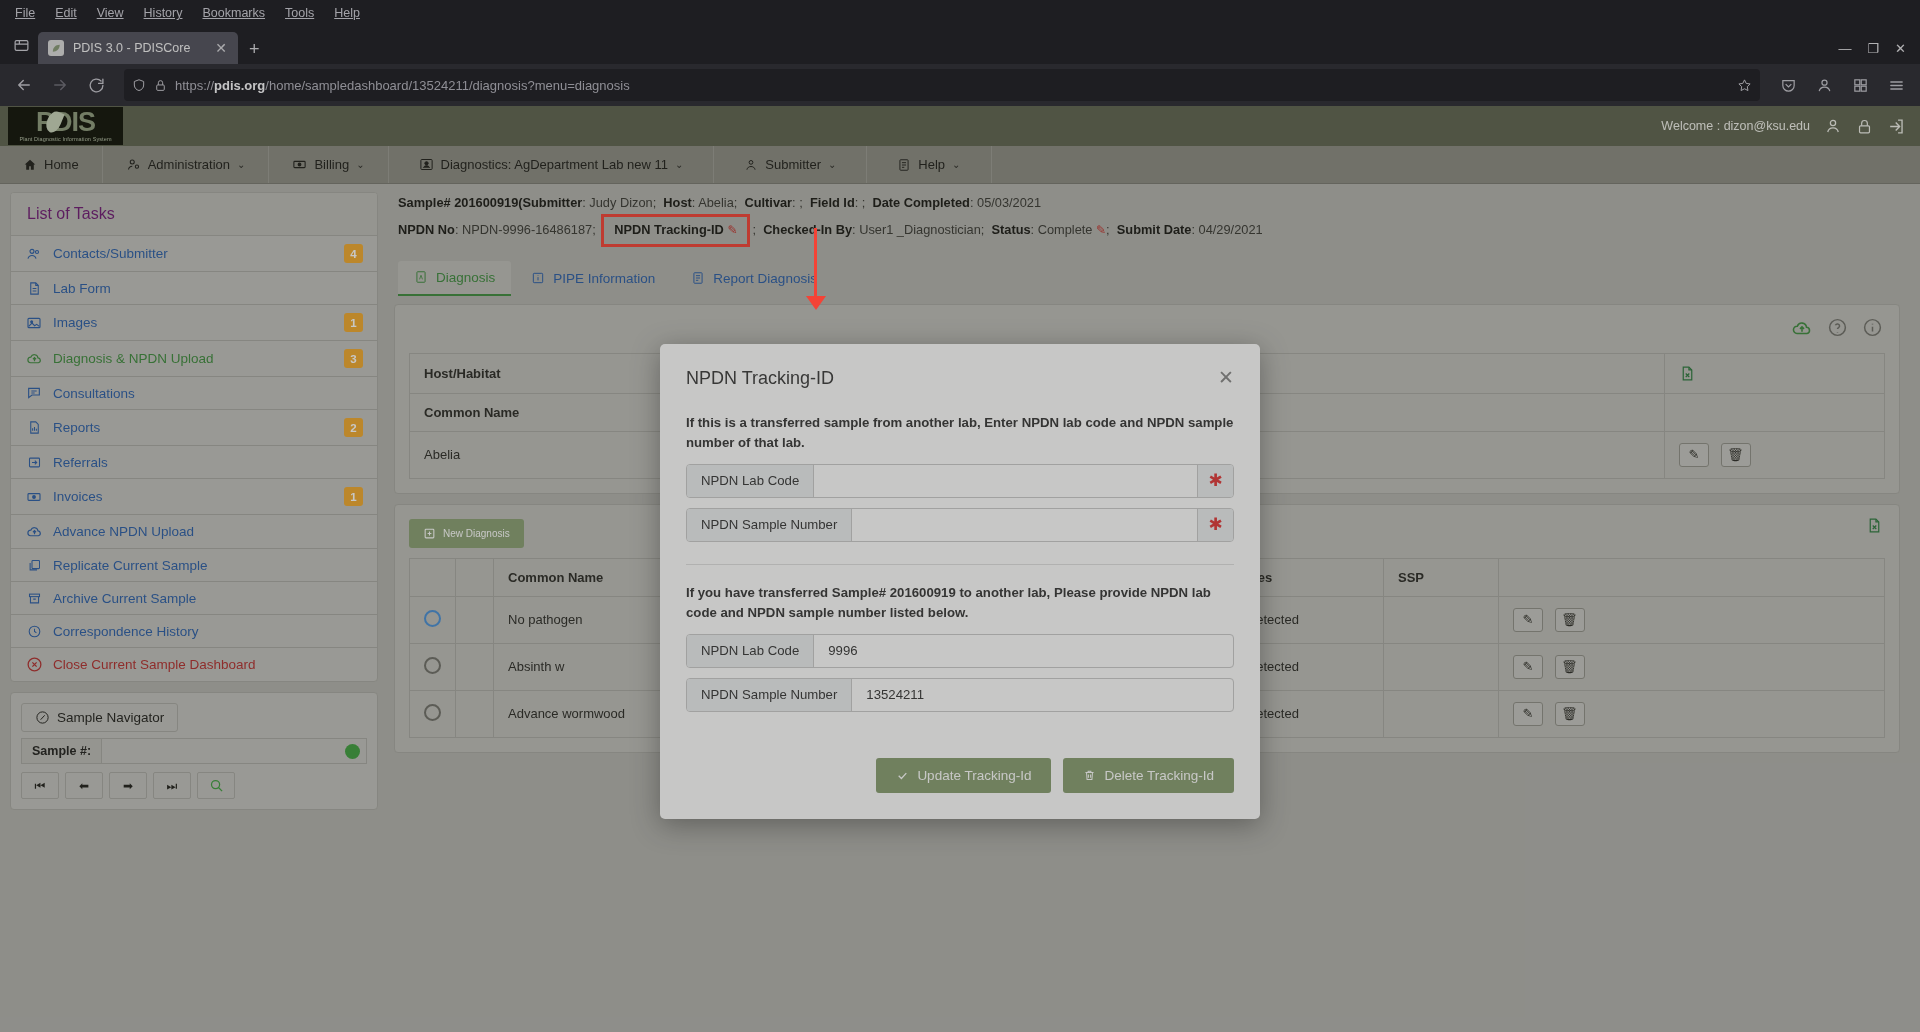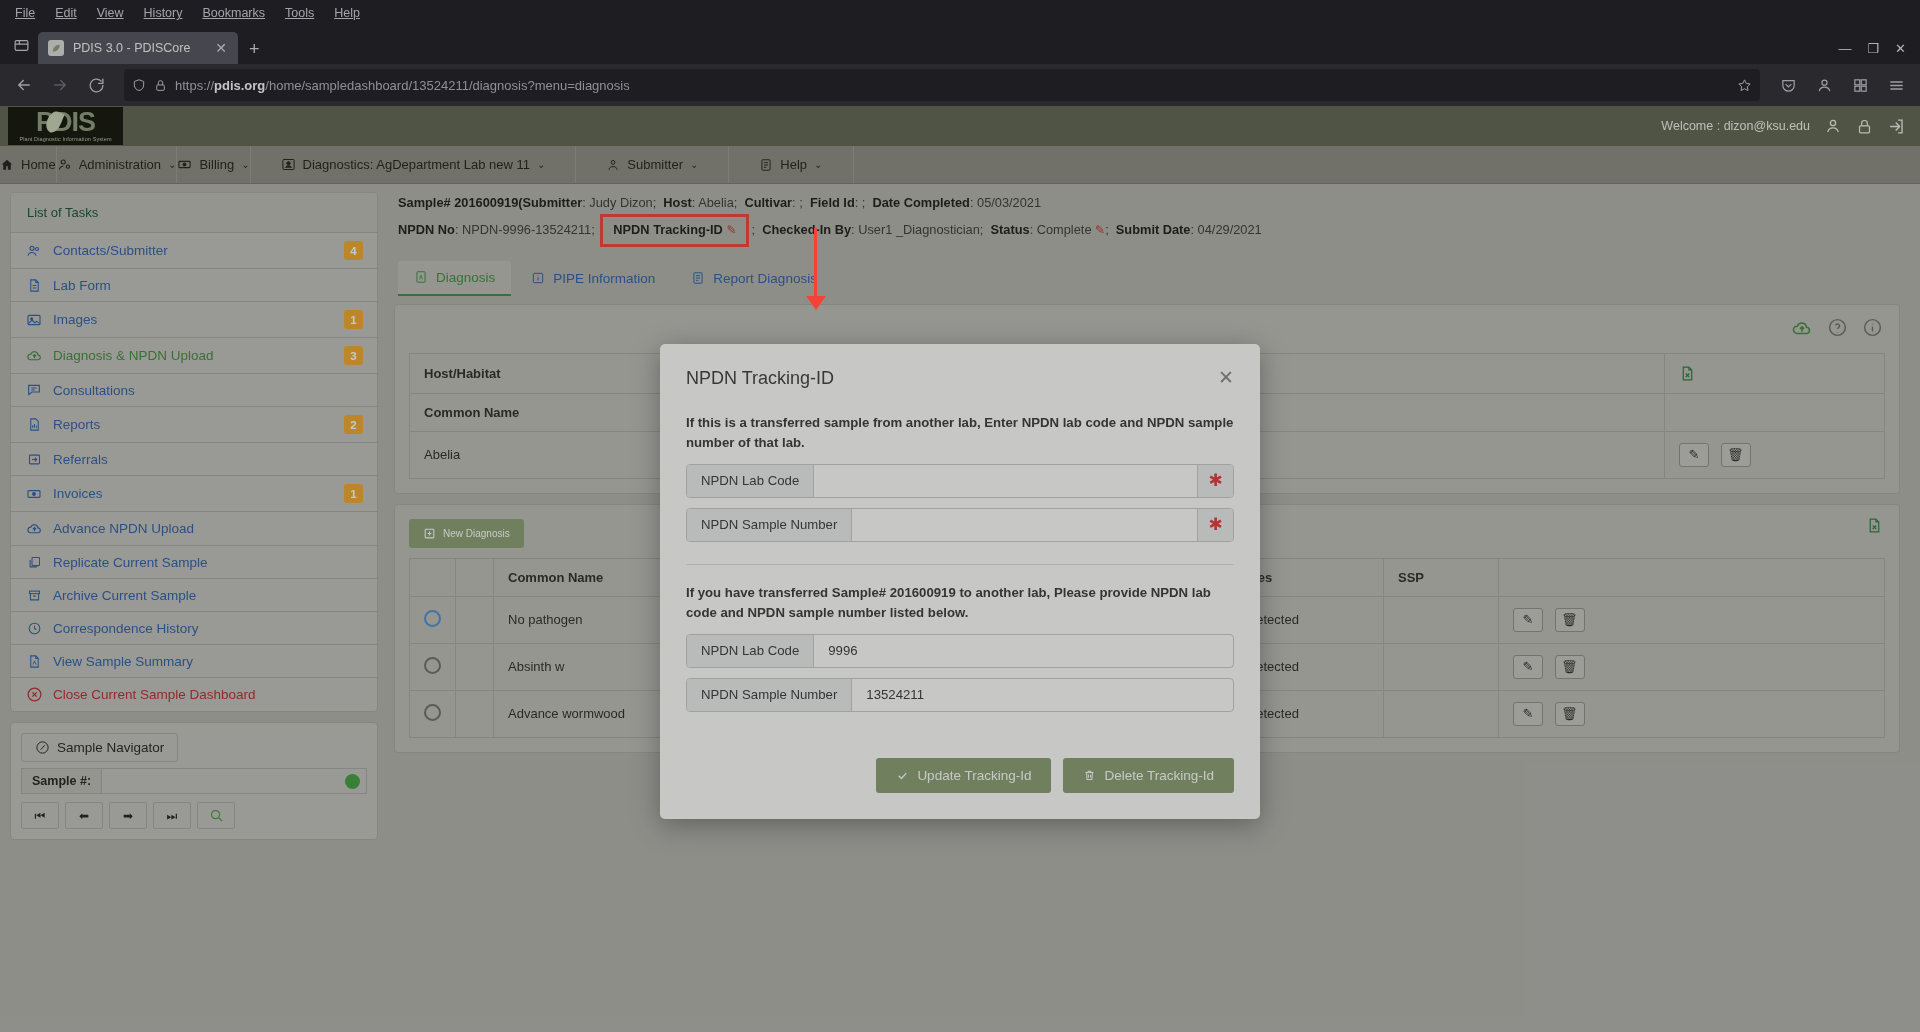--- a/index.html
+++ b/index.html
@@ -95,40 +95,40 @@
     padding-right: 14px; color: #f0f0ea;
   }
   .welcome-text { font-size: 12.5px; color: #f2f2ec; }
 
   
   .pdis-nav {
     height: 38px; background: #8b8b82; display: flex; align-items: stretch;
     border-bottom: 1px solid #7a7a72;
   }
   .navitem {
-    display: flex; align-items: center; gap: 7px; padding: 0 0;
+    display: flex; align-items: center; gap: 7px; padding: 0 23px;
     border-right: 1px solid #9b9b93; color: #1f1f1a; font-size: 13px;
     white-space: nowrap;
   }
   .navitem .caret { font-size: 10px; opacity: 0.9; }
   .navitem.wide { padding: 0 30px; }
 
   
   .page-body {
     height: calc(1032px - 26px - 38px - 42px - 40px - 38px);
     background: #b2b2ad; display: flex; position: relative;
   }
 
   
   .sidebar { width: 386px; padding: 8px 8px 0 10px; }
   .task-card {
     background: #c2c2bd; border: 1px solid #a8a8a2; border-radius: 4px; overflow: hidden;
   }
   .task-card-header {
-    padding: 12px 16px; font-size: 13px; color: #14532d;
+    padding: 12px 16px; font-size: 16px; color: #701a75;
     border-bottom: 1px solid #a8a8a2; background: #bcbcb7;
   }
   .task-row {
     display: flex; align-items: center; gap: 10px; padding: 8px 14px;
     border-bottom: 1px solid #a8a8a2; font-size: 13.5px; color: #2c5fa8;
     position: relative; min-height: 33px;
   }
   .task-row:last-child { border-bottom: none; }
   .task-row.green { color: #3e8b3e; }
   .task-row.red { color: #b33030; }
@@ -576,30 +576,20 @@
       <div class="task-row">
         <span class="task-icon">
             <svg width="15" height="15" viewBox="0 0 24 24" fill="none" stroke="#2c5fa8" stroke-width="1.7">
               <circle cx="12" cy="12" r="8.5"></circle>
               <path d="M12 7.5V12l3 2"></path>
             </svg>
           </span>
         <span>Correspondence History</span>
       </div>
 
-      <div class="task-row">
-        <span class="task-icon">
-            <svg width="15" height="15" viewBox="0 0 24 24" fill="none" stroke="#2c5fa8" stroke-width="1.7">
-              <path d="M6 3h8l4 4v14H6z"></path>
-              <path d="M14 3v4h4"></path>
-              <path d="M9.5 17l2.5-6 2.5 6" stroke-width="1.4"></path>
-            </svg>
-          </span>
-        <span>View Sample Summary</span>
-      </div>
 
       <div class="task-row red">
         <span class="task-icon">
             <svg width="17" height="17" viewBox="0 0 24 24" fill="none" stroke="#b33030" stroke-width="1.8">
               <circle cx="12" cy="12" r="9"></circle>
               <path d="M9 9l6 6M15 9l-6 6"></path>
             </svg>
           </span>
         <span>Close Current Sample Dashboard</span>
       </div>
@@ -638,21 +628,21 @@
 
     <div class="sample-info">
       <div>
         <b>Sample# 201600919(Submitter</b><span>: Judy Dizon;</span>
         &nbsp;<b>Host</b><span>: Abelia;</span>
         &nbsp;<b>Cultivar</b><span>: ;</span>
         &nbsp;<b>Field Id</b><span>: ;</span>
         &nbsp;<b>Date Completed</b><span>: 05/03/2021</span>
       </div>
       <div>
-        <b>NPDN No</b><span>: NPDN-9996-13524211;</span>
+        <b>NPDN No</b><span>: NPDN-9996-16486187;</span>
         <span class="tracking-highlight">
           <b>NPDN Tracking-ID</b>
           <span class="pencil">✎</span>
         </span><span>;</span>
         &nbsp;<b>Checked-In By</b><span>: User1 _Diagnostician;</span>
         &nbsp;<b>Status</b><span>: Complete</span>
         <span class="pencil">✎</span><span>;</span>
         &nbsp;<b>Submit Date</b><span>: 04/29/2021</span>
       </div>
     </div>

